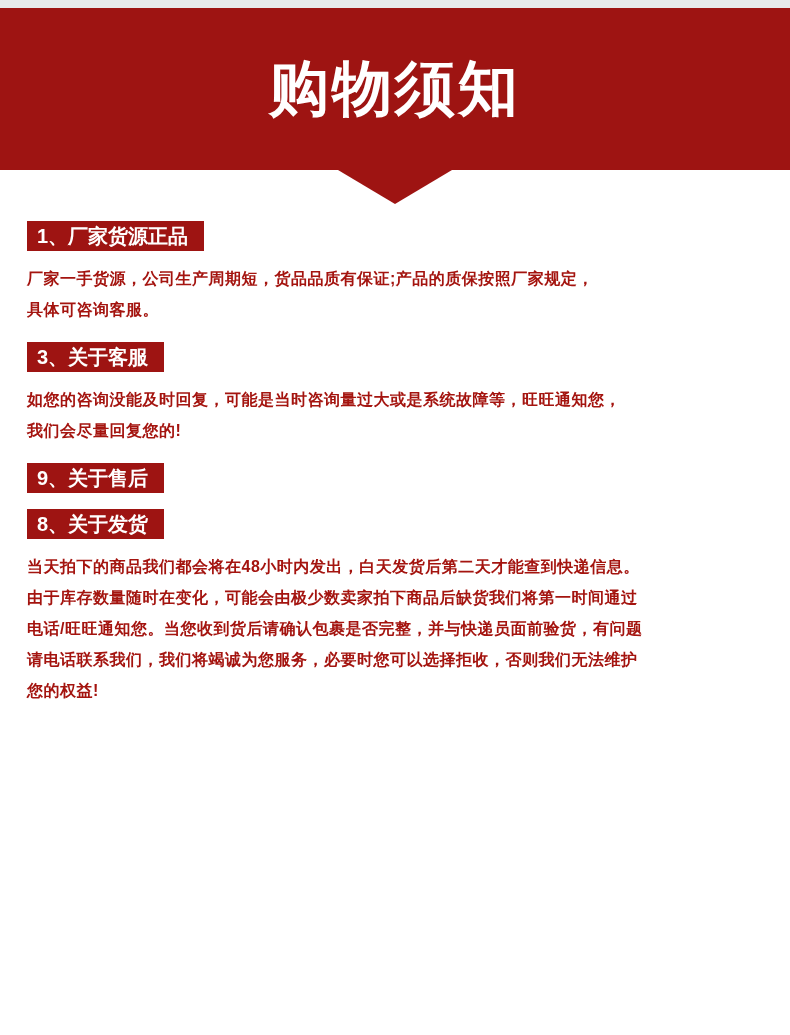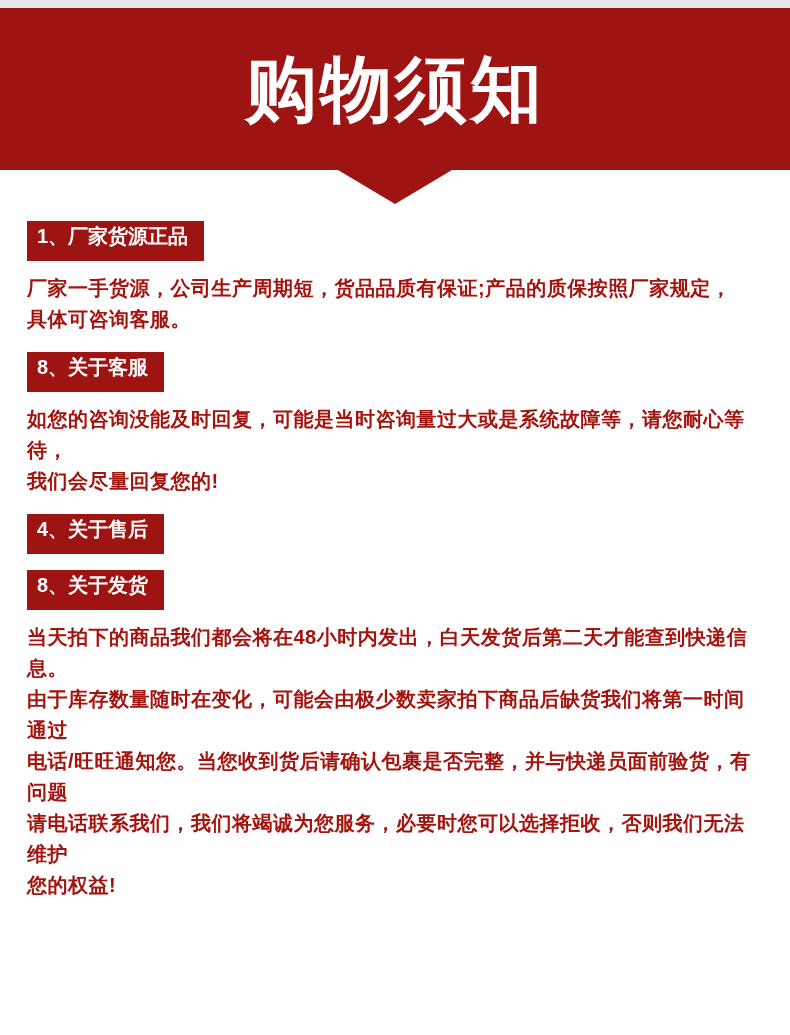--- a/index.html
+++ b/index.html
@@ -26,21 +26,21 @@
     position: relative;
     height: 162px;
     background: var(--accent);
     display: flex;
     align-items: center;
     justify-content: center;
   }
   .banner-title {
     margin: 0;
     color: #ffffff;
-    font-size: 72px;
+    font-size: 60px;
     font-weight: bold;
     letter-spacing: 3px;
     line-height: 1;
   }
   .banner-arrow {
     position: absolute;
     left: 50%;
     top: 100%;
     transform: translateX(-50%);
     width: 0;
@@ -58,28 +58,28 @@
   .section:nth-of-type(1) { margin-bottom: 11px; }
   .section:nth-of-type(4) { margin-bottom: 16px; }
   .section:nth-of-type(5) { margin-bottom: 0; }
   .section:nth-of-type(6) { margin-bottom: 0; }
   .section-badge {
     display: inline-block;
     background: var(--accent);
     color: #ffffff;
     font-size: 20px;
     font-weight: bold;
-    height: 40px;
+    height: 30px;
     line-height: 30px;
     padding: 0 16px 0 10px;
   }
   .section-body {
     margin-top: 12px;
     color: var(--body-text);
-    font-size: 20px;
+    font-size: 16px;
     font-weight: bold;
     line-height: 31px;
     white-space: pre-line;
     letter-spacing: 0.5px;
   }
 </style>
 </head>
 <body>
 
 <div class="top-strip"></div>
@@ -94,27 +94,27 @@
   <section class="section">
     <div class="section-badge">1、厂家货源正品</div>
     <div class="section-body">厂家一手货源，公司生产周期短，货品品质有保证;产品的质保按照厂家规定，
 具体可咨询客服。</div>
   </section>
 
   <section class="section">
   </section>
 
   <section class="section">
-    <div class="section-badge">8、关于客服</div>
-    <div class="section-body">如您的咨询没能及时回复，可能是当时咨询量过大或是系统故障等，请您耐心等待，
+    <div class="section-badge">3、关于客服</div>
+    <div class="section-body">如您的咨询没能及时回复，可能是当时咨询量过大或是系统故障等，旺旺通知您，
 我们会尽量回复您的!</div>
   </section>
 
   <section class="section">
-    <div class="section-badge">4、关于售后</div>
+    <div class="section-badge">9、关于售后</div>
   </section>
 
   <section class="section">
     <div class="section-badge">8、关于发货</div>
     <div class="section-body">当天拍下的商品我们都会将在48小时内发出，白天发货后第二天才能查到快递信息。
 由于库存数量随时在变化，可能会由极少数卖家拍下商品后缺货我们将第一时间通过
 电话/旺旺通知您。当您收到货后请确认包裹是否完整，并与快递员面前验货，有问题
 请电话联系我们，我们将竭诚为您服务，必要时您可以选择拒收，否则我们无法维护
 您的权益!</div>
   </section>

